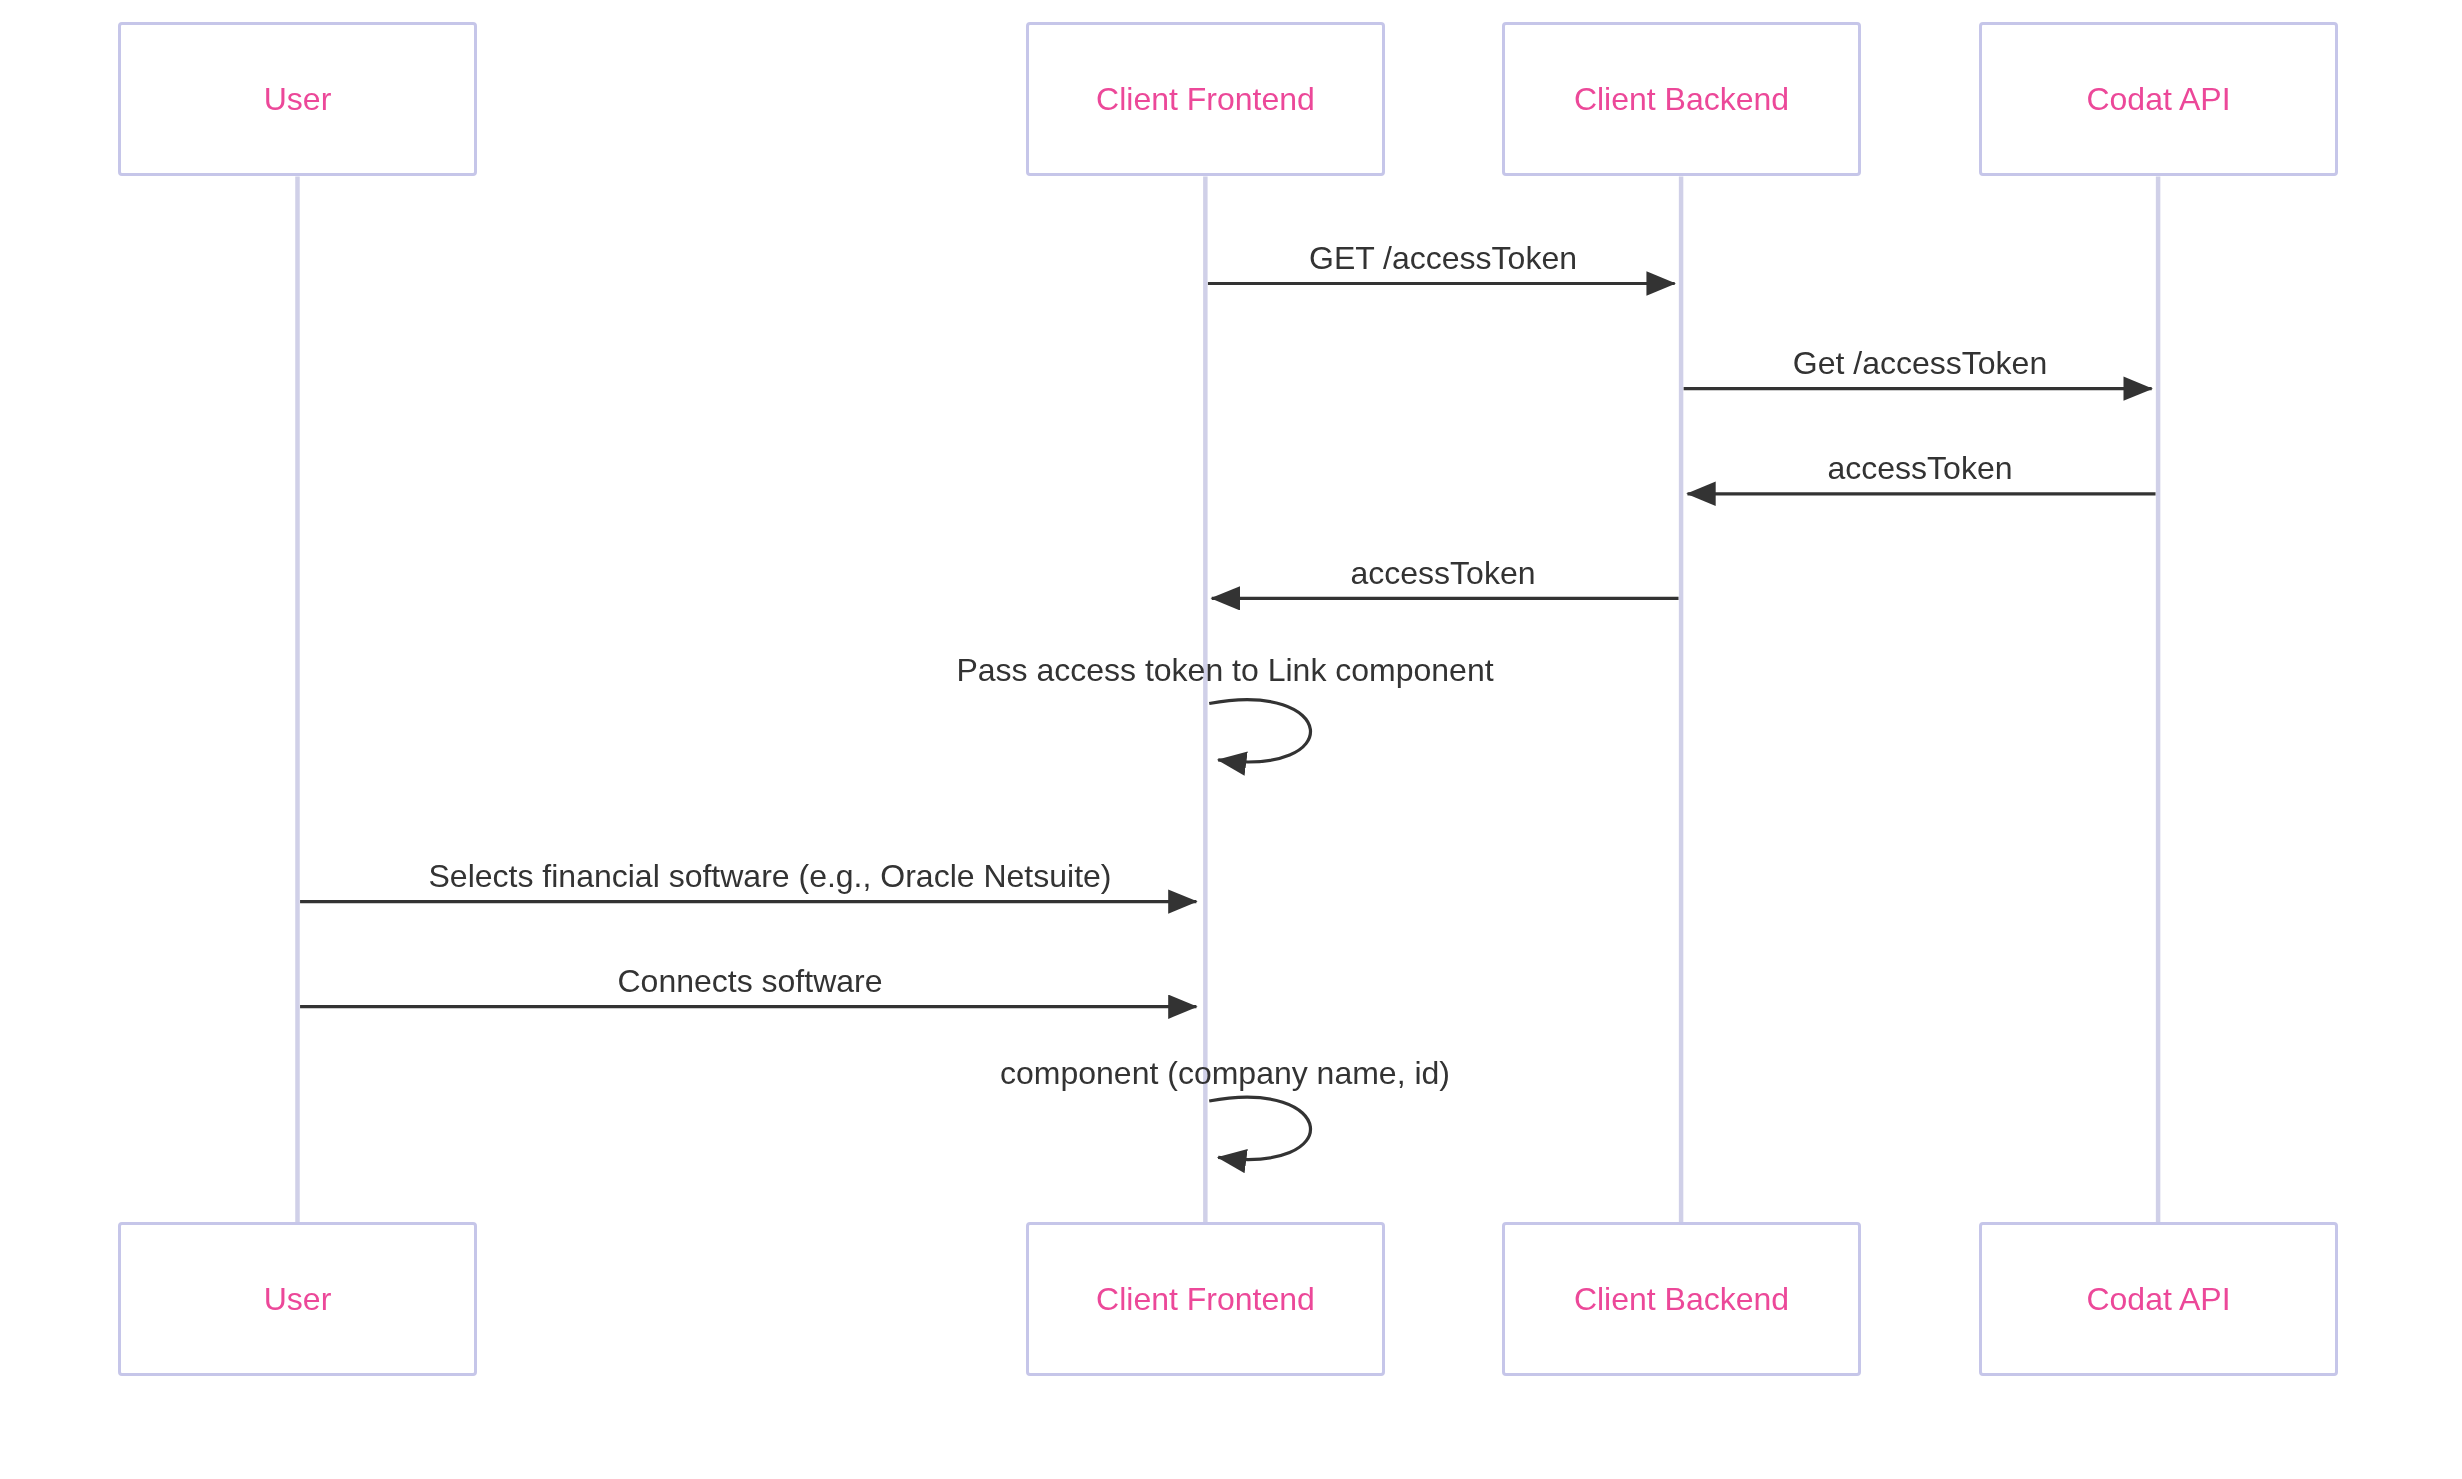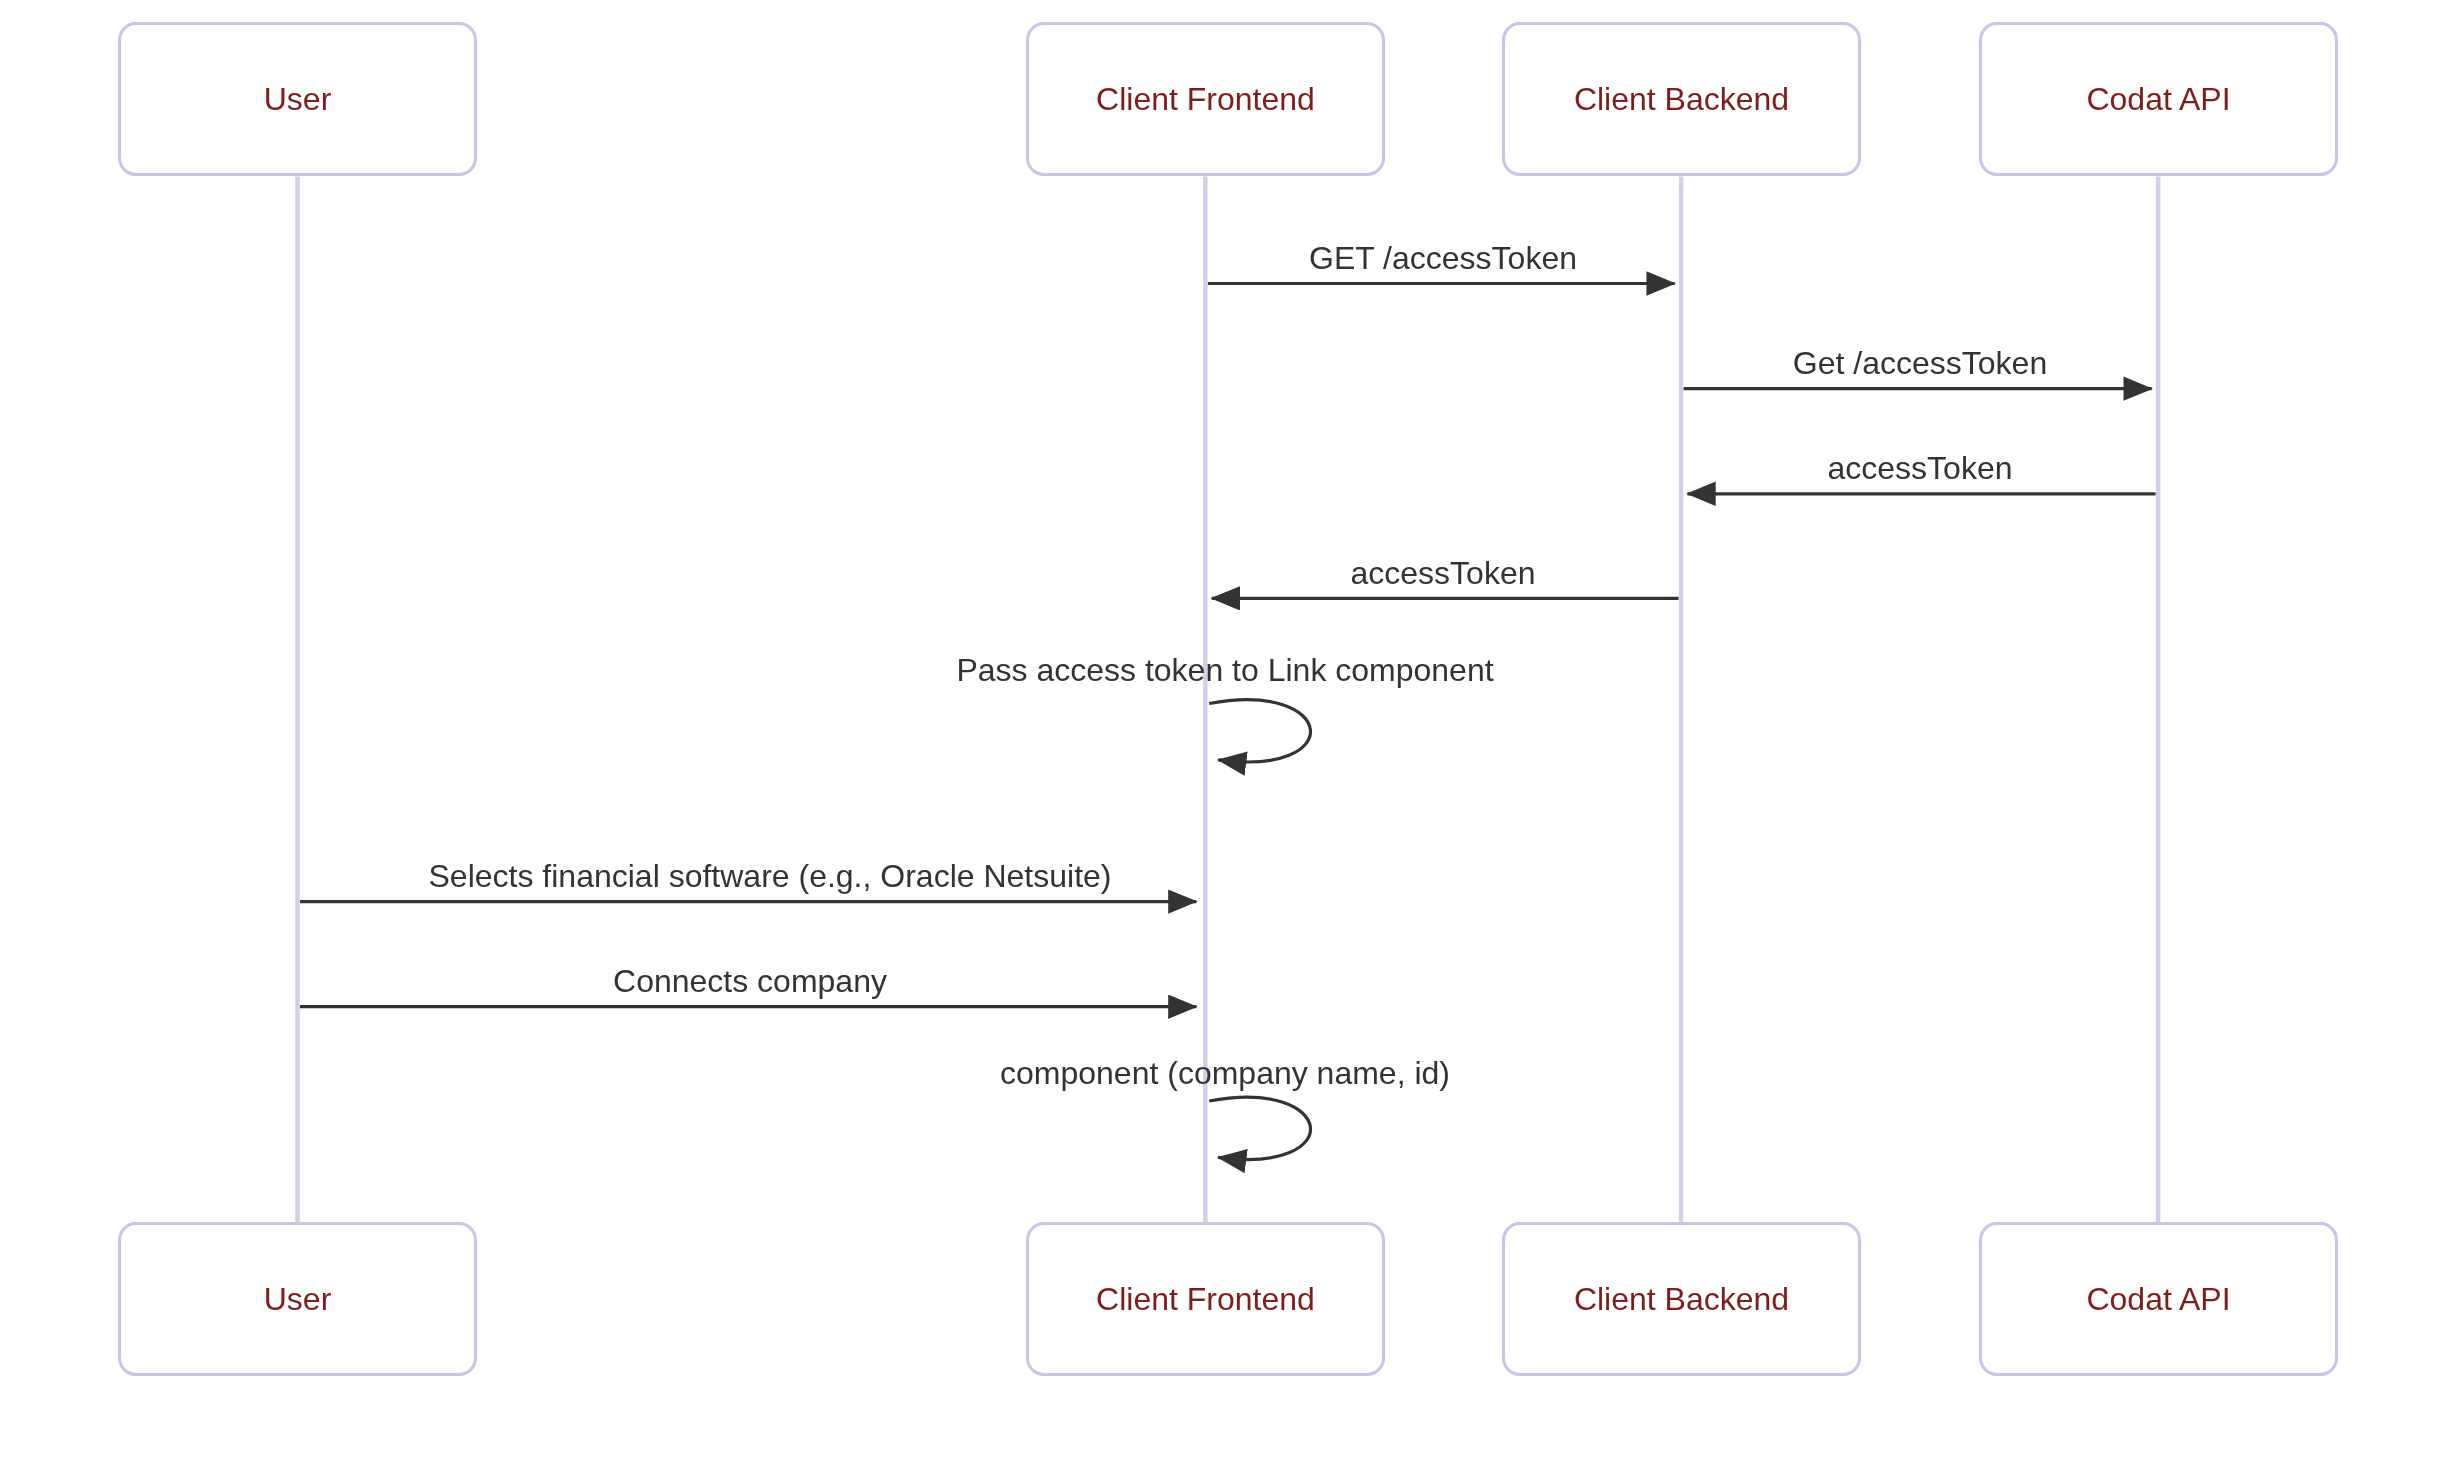--- a/index.html
+++ b/index.html
@@ -22,27 +22,27 @@
     left: 0; top: 0;
     width: 2462px;
     height: 1480px;
   }
   .actor {
     position: absolute;
     width: 359px;
     height: 154px;
     background: #ffffff;
     border: 3.2px solid #c6c6e9;
-    border-radius: 18px;
+    border-radius: 4px;
     box-sizing: border-box;
     display: flex;
     align-items: center;
     justify-content: center;
     font-size: 32px;
-    color: #7f1d1d;
+    color: #ec4899;
     z-index: 2;
   }
   .msg {
     position: absolute;
     transform: translateX(-50%);
     font-size: 32px;
     line-height: 37px;
     color: #333333;
     white-space: nowrap;
     z-index: 3;
@@ -101,17 +101,17 @@
   <div class="actor" style="left:1979px; top:1222px;">
     <span>Codat API</span>
   </div>
 
   <div class="msg" style="left:1443px; top:240px;">GET /accessToken</div>
   <div class="msg" style="left:1920px; top:345px;">Get /accessToken</div>
   <div class="msg" style="left:1920px; top:450px;">accessToken</div>
   <div class="msg" style="left:1443px; top:555px;">accessToken</div>
   <div class="msg" style="left:1225px; top:652px;">Pass access token to Link component</div>
   <div class="msg" style="left:770px; top:858px;">Selects financial software (e.g., Oracle Netsuite)</div>
-  <div class="msg" style="left:750px; top:963px;">Connects company</div>
+  <div class="msg" style="left:750px; top:963px;">Connects software</div>
   <div class="msg" style="left:1225px; top:1055px;">component (company name, id)</div>
 
 </div>
 
 
 </body></html>

